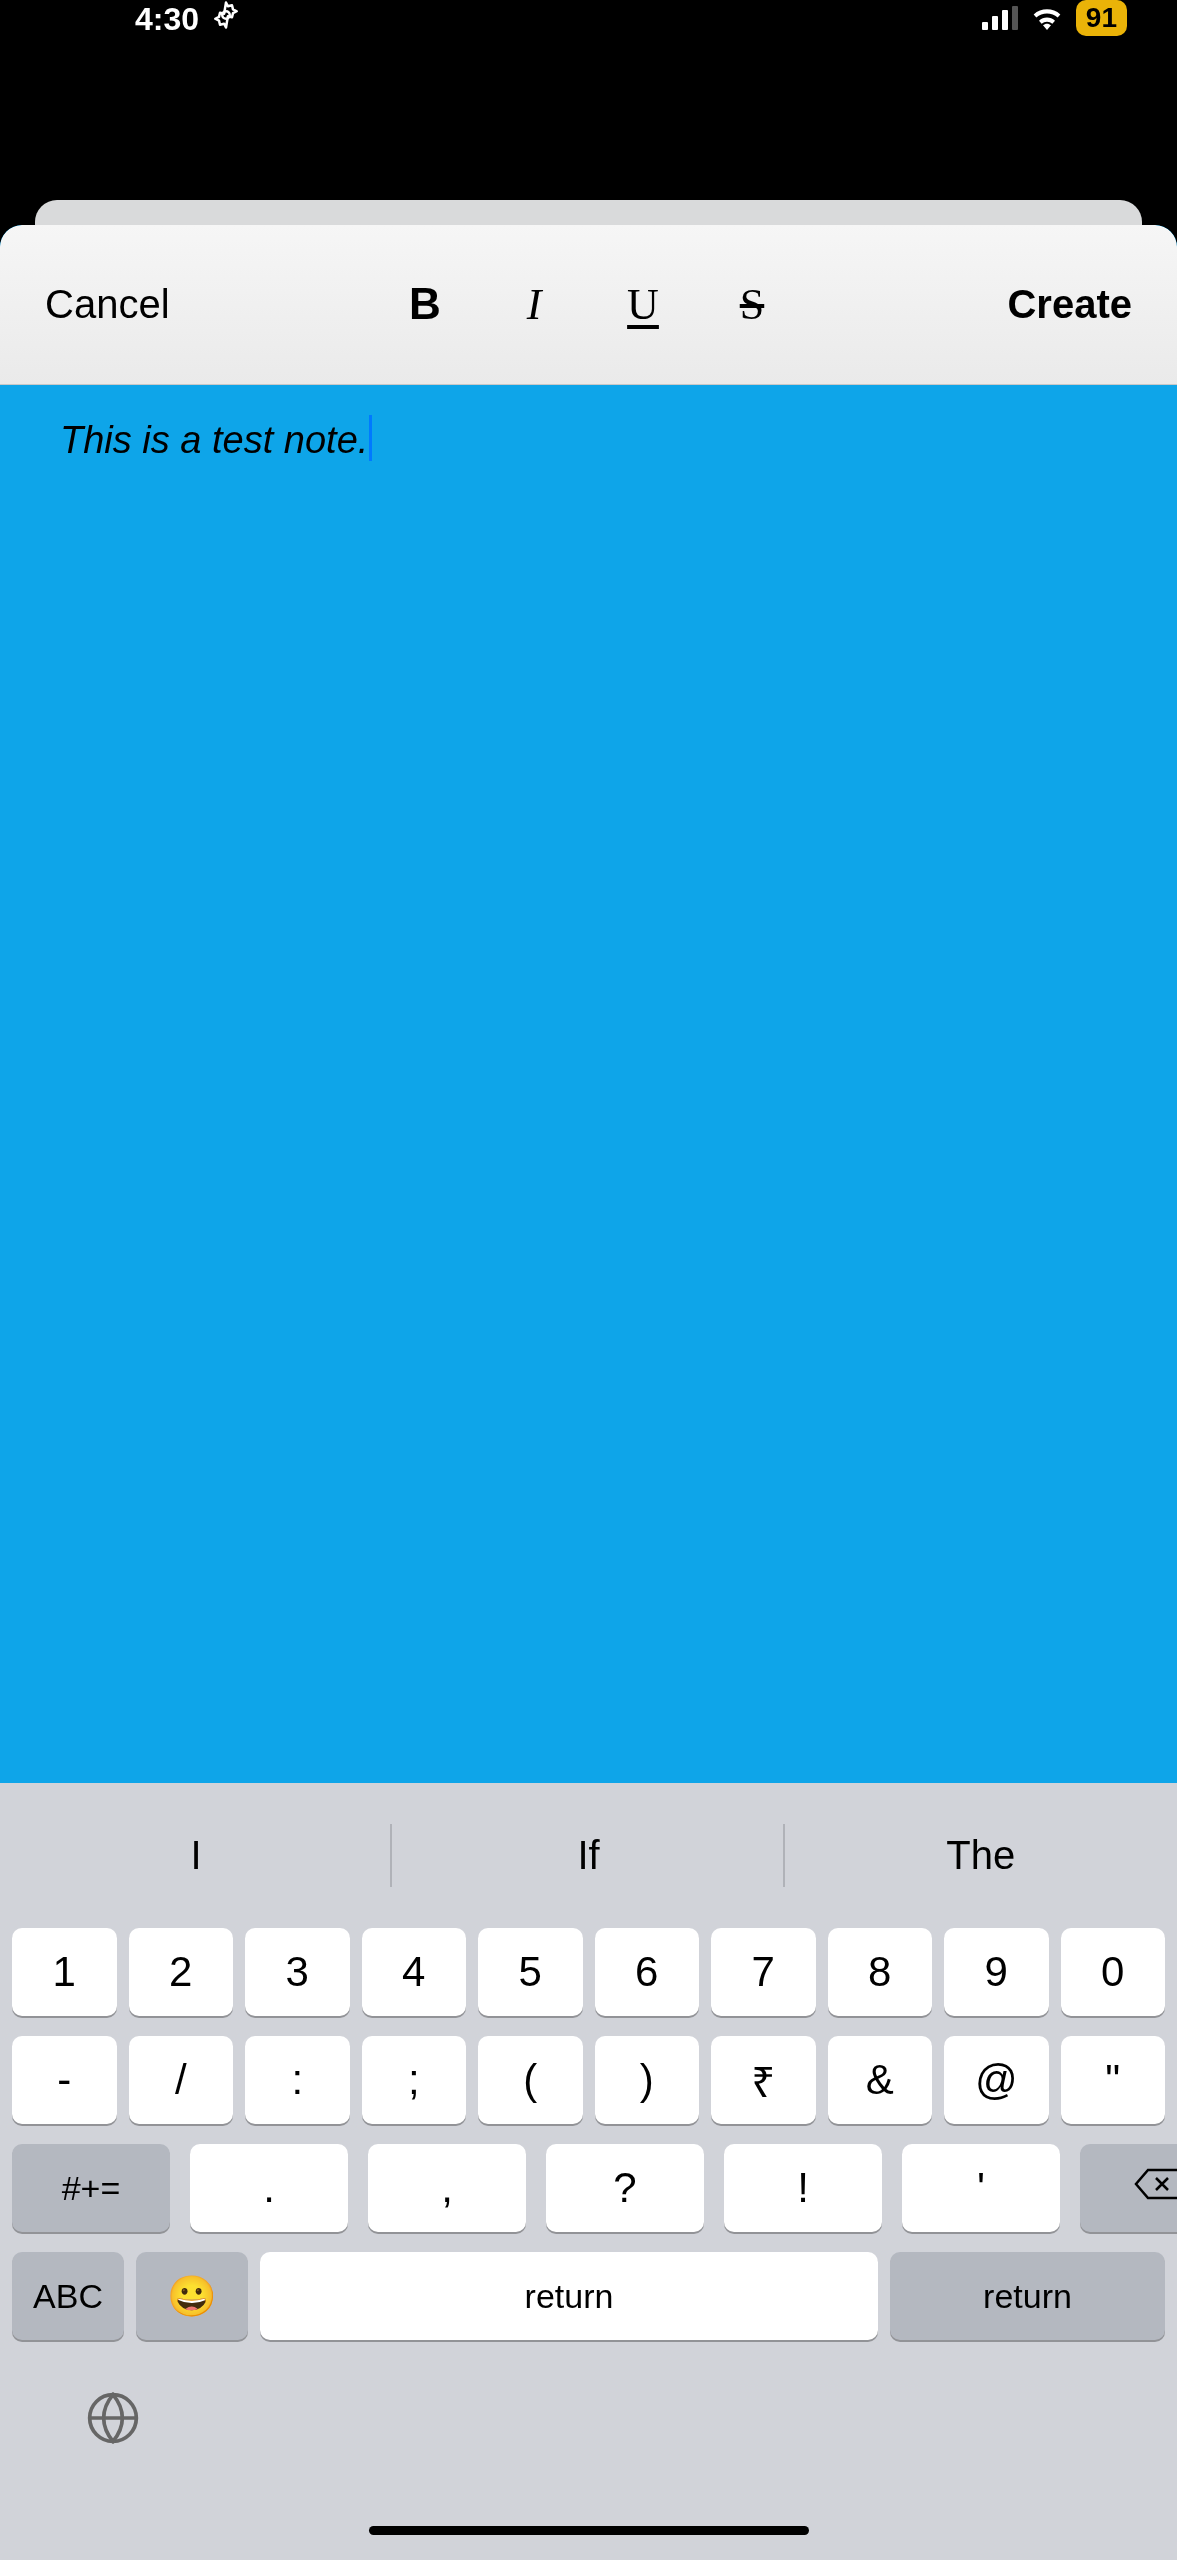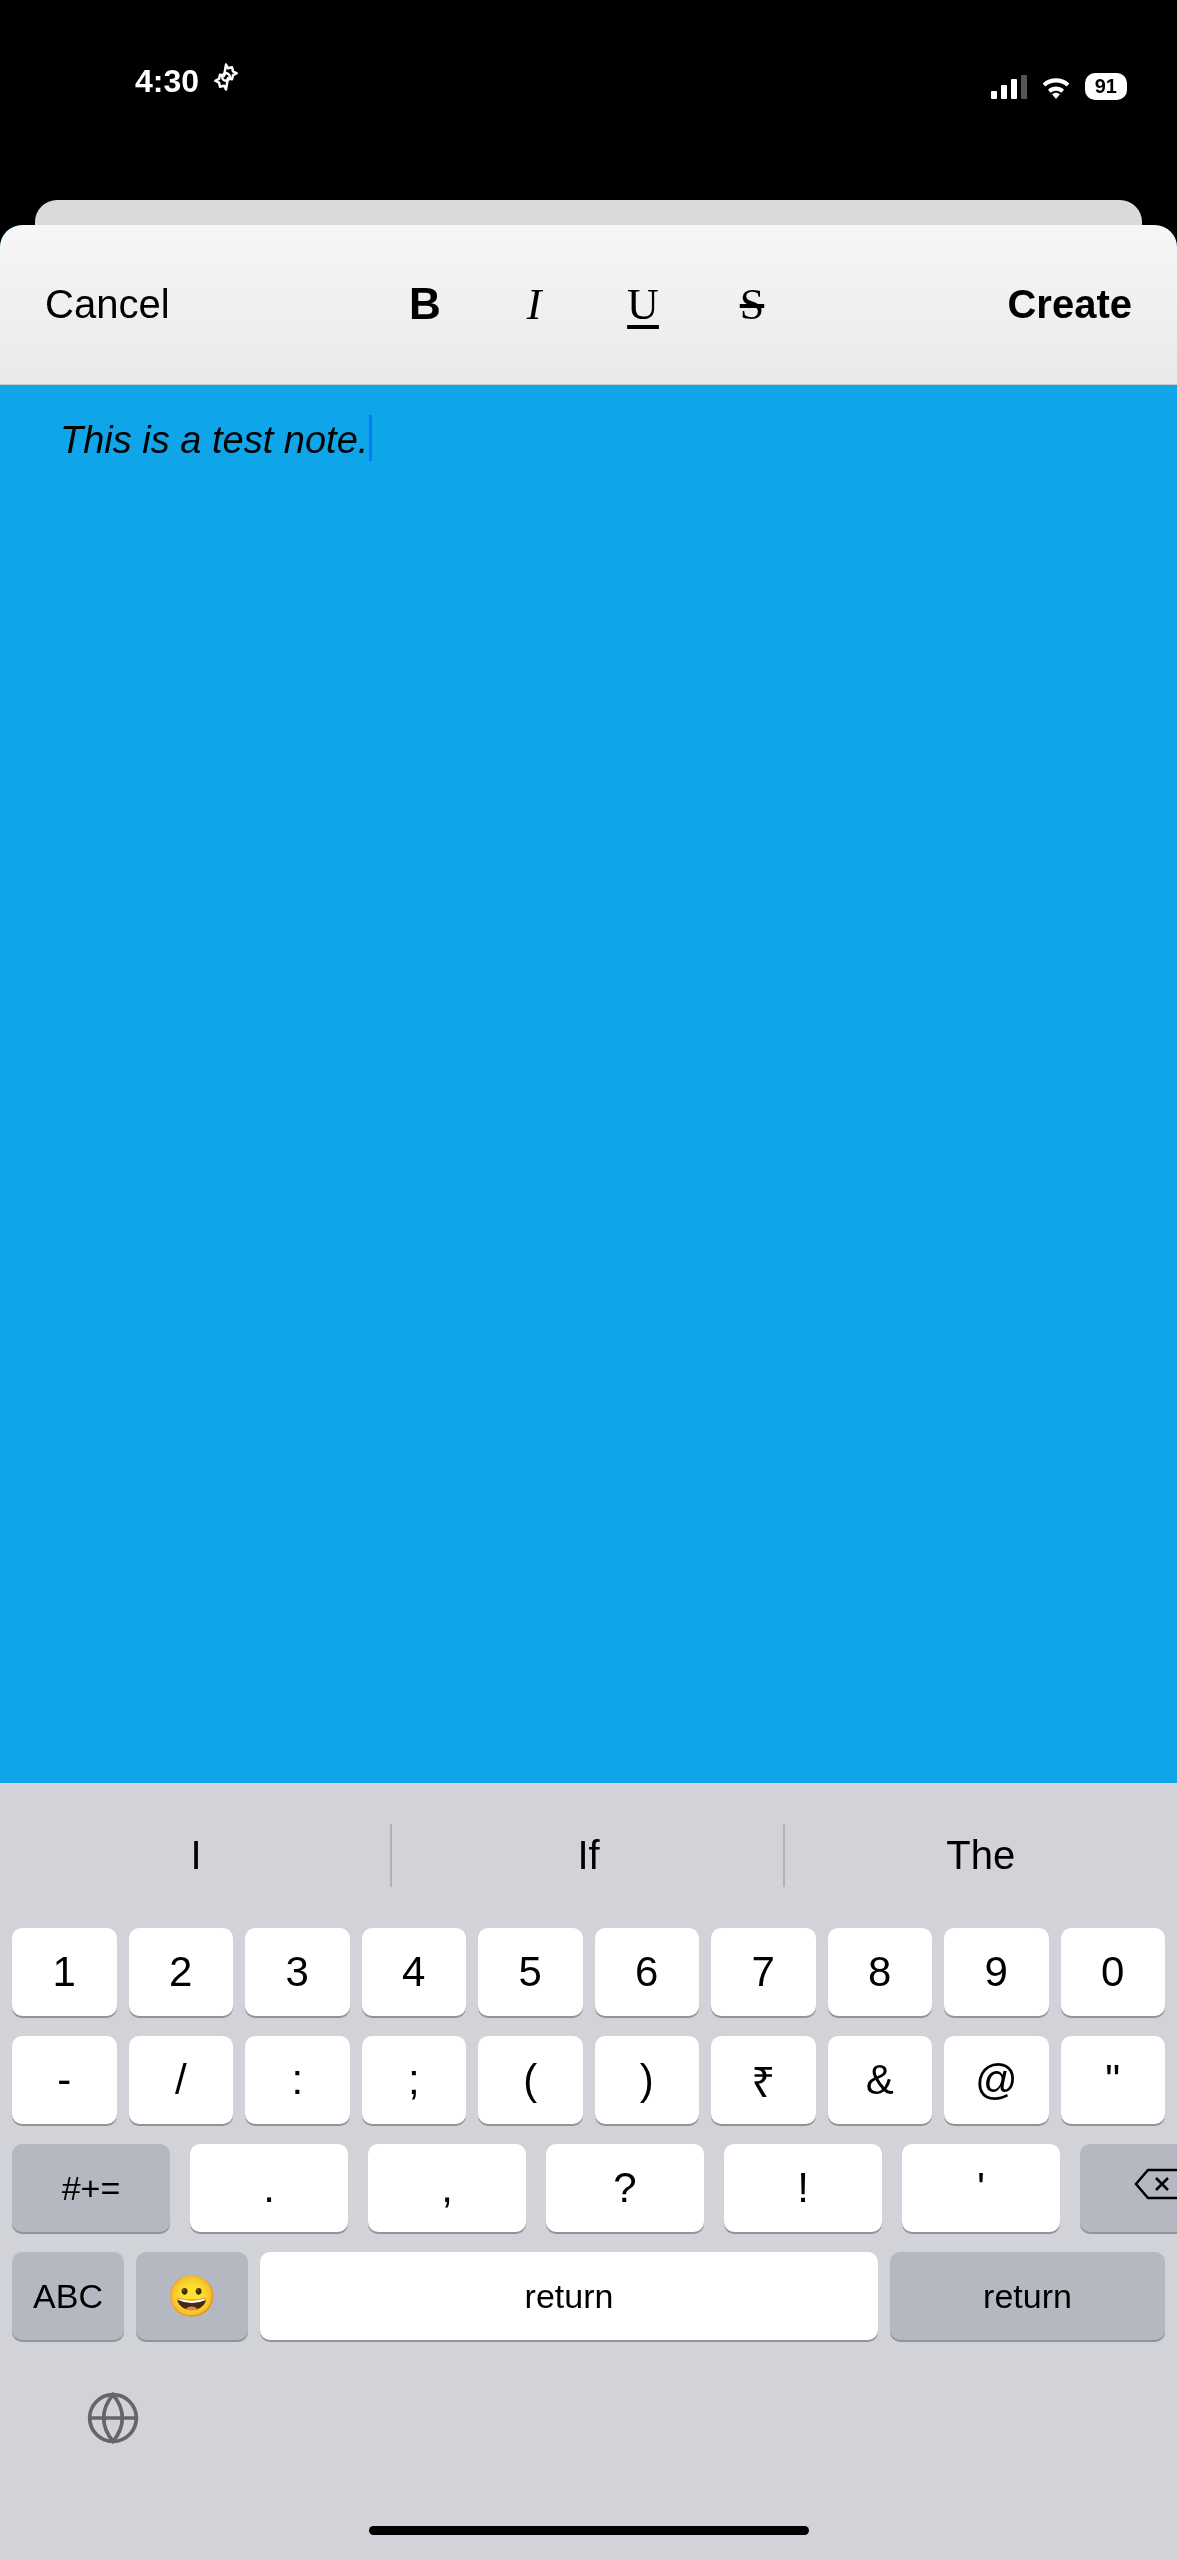--- a/index.html
+++ b/index.html
@@ -8,43 +8,43 @@
       width: 1177px;
       height: 2560px;
       background: #000;
       overflow: hidden;
       position: relative;
     }
     .status-bar {
       height: 100px;
       display: flex;
       justify-content: space-between;
-      align-items: flex-end;
+      align-items: flex-start;
       padding: 0 50px 0 135px;
       color: #fff;
     }
     .status-left {
       display: flex;
       align-items: center;
       gap: 12px;
       font-size: 32px;
       font-weight: 600;
     }
     .status-right {
       display: flex;
       align-items: center;
       gap: 12px;
     }
     .signal-icon svg, .wifi-icon svg { display: block; }
     .battery-badge {
-      background: #ffffff;
+      background: #eab308;
       color: #000;
       border-radius: 10px;
       padding: 2px 10px;
-      font-size: 20px;
+      font-size: 28px;
       font-weight: 700;
     }
     .notch-area { height: 115px; background: #000; }
 
     .modal-back {
       position: absolute;
       top: 200px;
       left: 35px;
       right: 35px;
       height: 60px;

